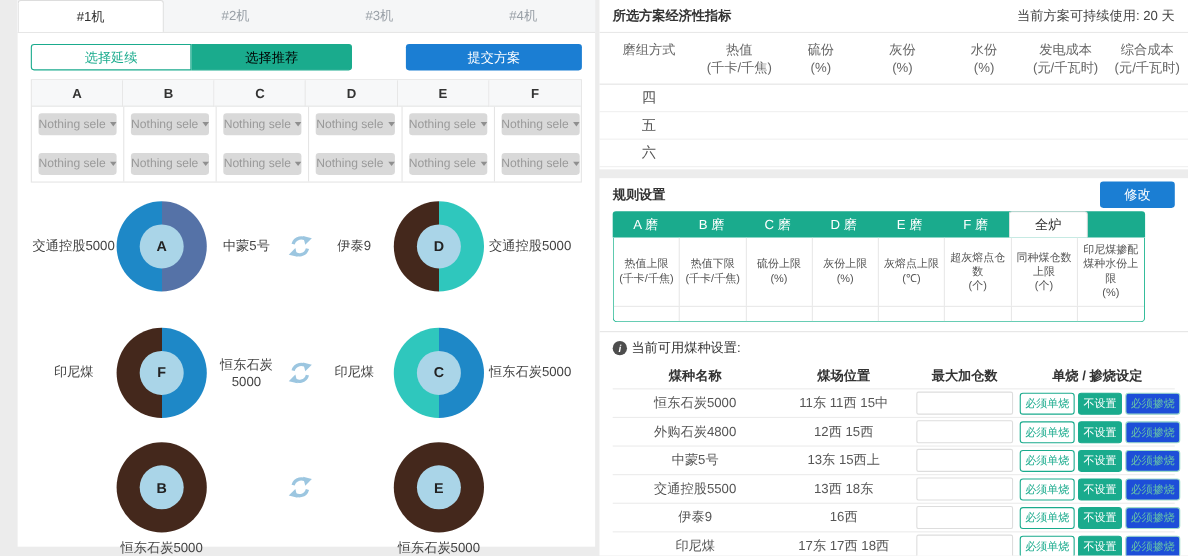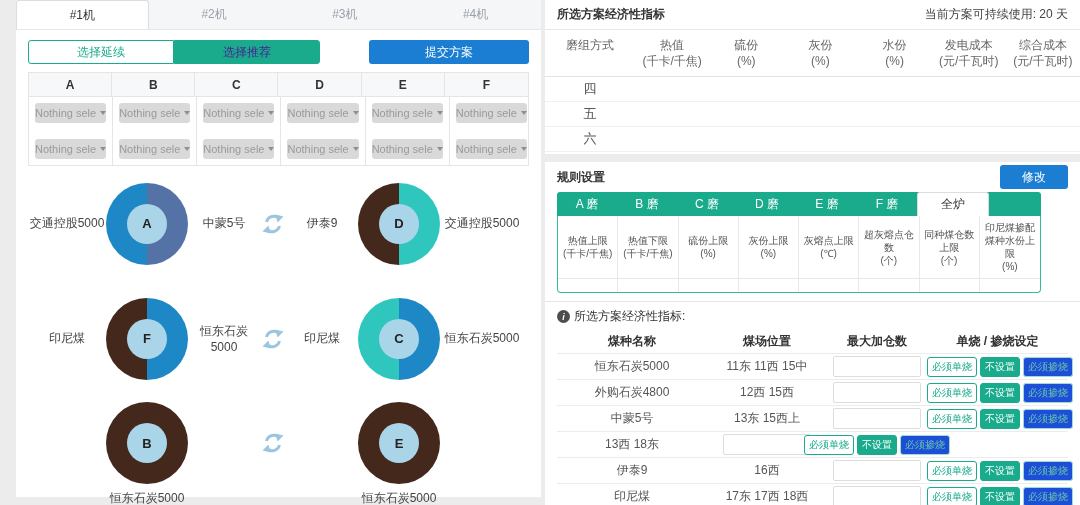--- a/index.html
+++ b/index.html
@@ -13,21 +13,21 @@
   
   .ltabs { height:30px; display:flex; background:#f5f6f7; border-bottom:1px solid #e6e6e6; }
   .ltab { flex:1; display:flex; align-items:center; justify-content:center; font-size:12px; color:#9aa1a8; cursor:pointer; }
   .ltab.active { background:#fff; border:1px solid #ddd; border-bottom:none; border-radius:3px 3px 0 0; color:#333; }
 
   .left-content { padding:10px 12px 0 12px; }
   .btn-row { display:flex; align-items:center; }
   .btn-group { display:flex; width:292px;align-items:flex-end; }
   .btn { height:24px; font-size:12px; display:flex; align-items:center; justify-content:center; cursor:pointer; }
   .btn-continue { flex:1; background:#fff; border:1px solid #1aab8d; color:#1aab8d; border-radius:3px 0 0 3px; }
-  .btn-recommend { flex:1; background:#1aab8d; border:1px solid #1aab8d; color:#4c1d95; border-radius:0 3px 3px 0; }
+  .btn-recommend { flex:1; background:#1aab8d; border:1px solid #1aab8d; color:#000000; border-radius:0 3px 3px 0; }
   .btn-submit { width:160px; background:#1b7ed3; color:#fff; border-radius:3px; margin-left:auto; }
 
   .mill-table { margin-top:8px; border:1px solid #e5e5e5; }
   .mill-head, .mill-body { display:grid; grid-template-columns:repeat(6,1fr); }
   .mill-head > div { height:24px; line-height:24px; text-align:center; font-size:12px; font-weight:bold; color:#333; background:#f7f8f9; border-right:1px solid #e5e5e5; border-bottom:1px solid #e5e5e5; }
   .mill-head > div:last-child, .mill-cell:last-child { border-right:none; }
   .mill-cell { border-right:1px solid #e5e5e5; padding:6px 6px; display:flex; flex-direction:column; gap:16px; }
   .dd { background:#d9d9d9; border-radius:3px; height:20px; font-size:11px; color:#9a9a9a; display:flex; align-items:center; justify-content:center; gap:4px; cursor:pointer; white-space:nowrap; overflow:hidden; }
   .caret { width:0; height:0; border-left:3px solid transparent; border-right:3px solid transparent; border-top:4px solid #8f8f8f; flex:none; }
 
@@ -359,21 +359,21 @@
         <div></div>
         <div></div>
         <div></div>
     </div>
   </div>
 
   <div class="divider"></div>
 
   <div class="info-line">
     <span class="info-icon">i</span>
-    <span>所选方案经济性指标:</span>
+    <span>当前可用煤种设置:</span>
   </div>
 
   <div class="coal-table">
     <div class="coal-head">
       <div>煤种名称</div>
       <div>煤场位置</div>
       <div>最大加仓数</div>
       <div>单烧 / 掺烧设定</div>
     </div>
 
@@ -410,20 +410,21 @@
           <input class="coal-input" style="">
         </div>
       <div class="badges">
         <span class="badge badge-outline">必须单烧</span>
         <span class="badge badge-solid">不设置</span>
         <span class="badge badge-light">必须掺烧</span>
       </div>
     </div>
 
     <div class="coal-row">
+      <div>交通控股5500</div>
       <div>13西 18东</div>
       <div>
           <input class="coal-input" style="">
         </div>
       <div class="badges">
         <span class="badge badge-outline">必须单烧</span>
         <span class="badge badge-solid">不设置</span>
         <span class="badge badge-light">必须掺烧</span>
       </div>
     </div>

